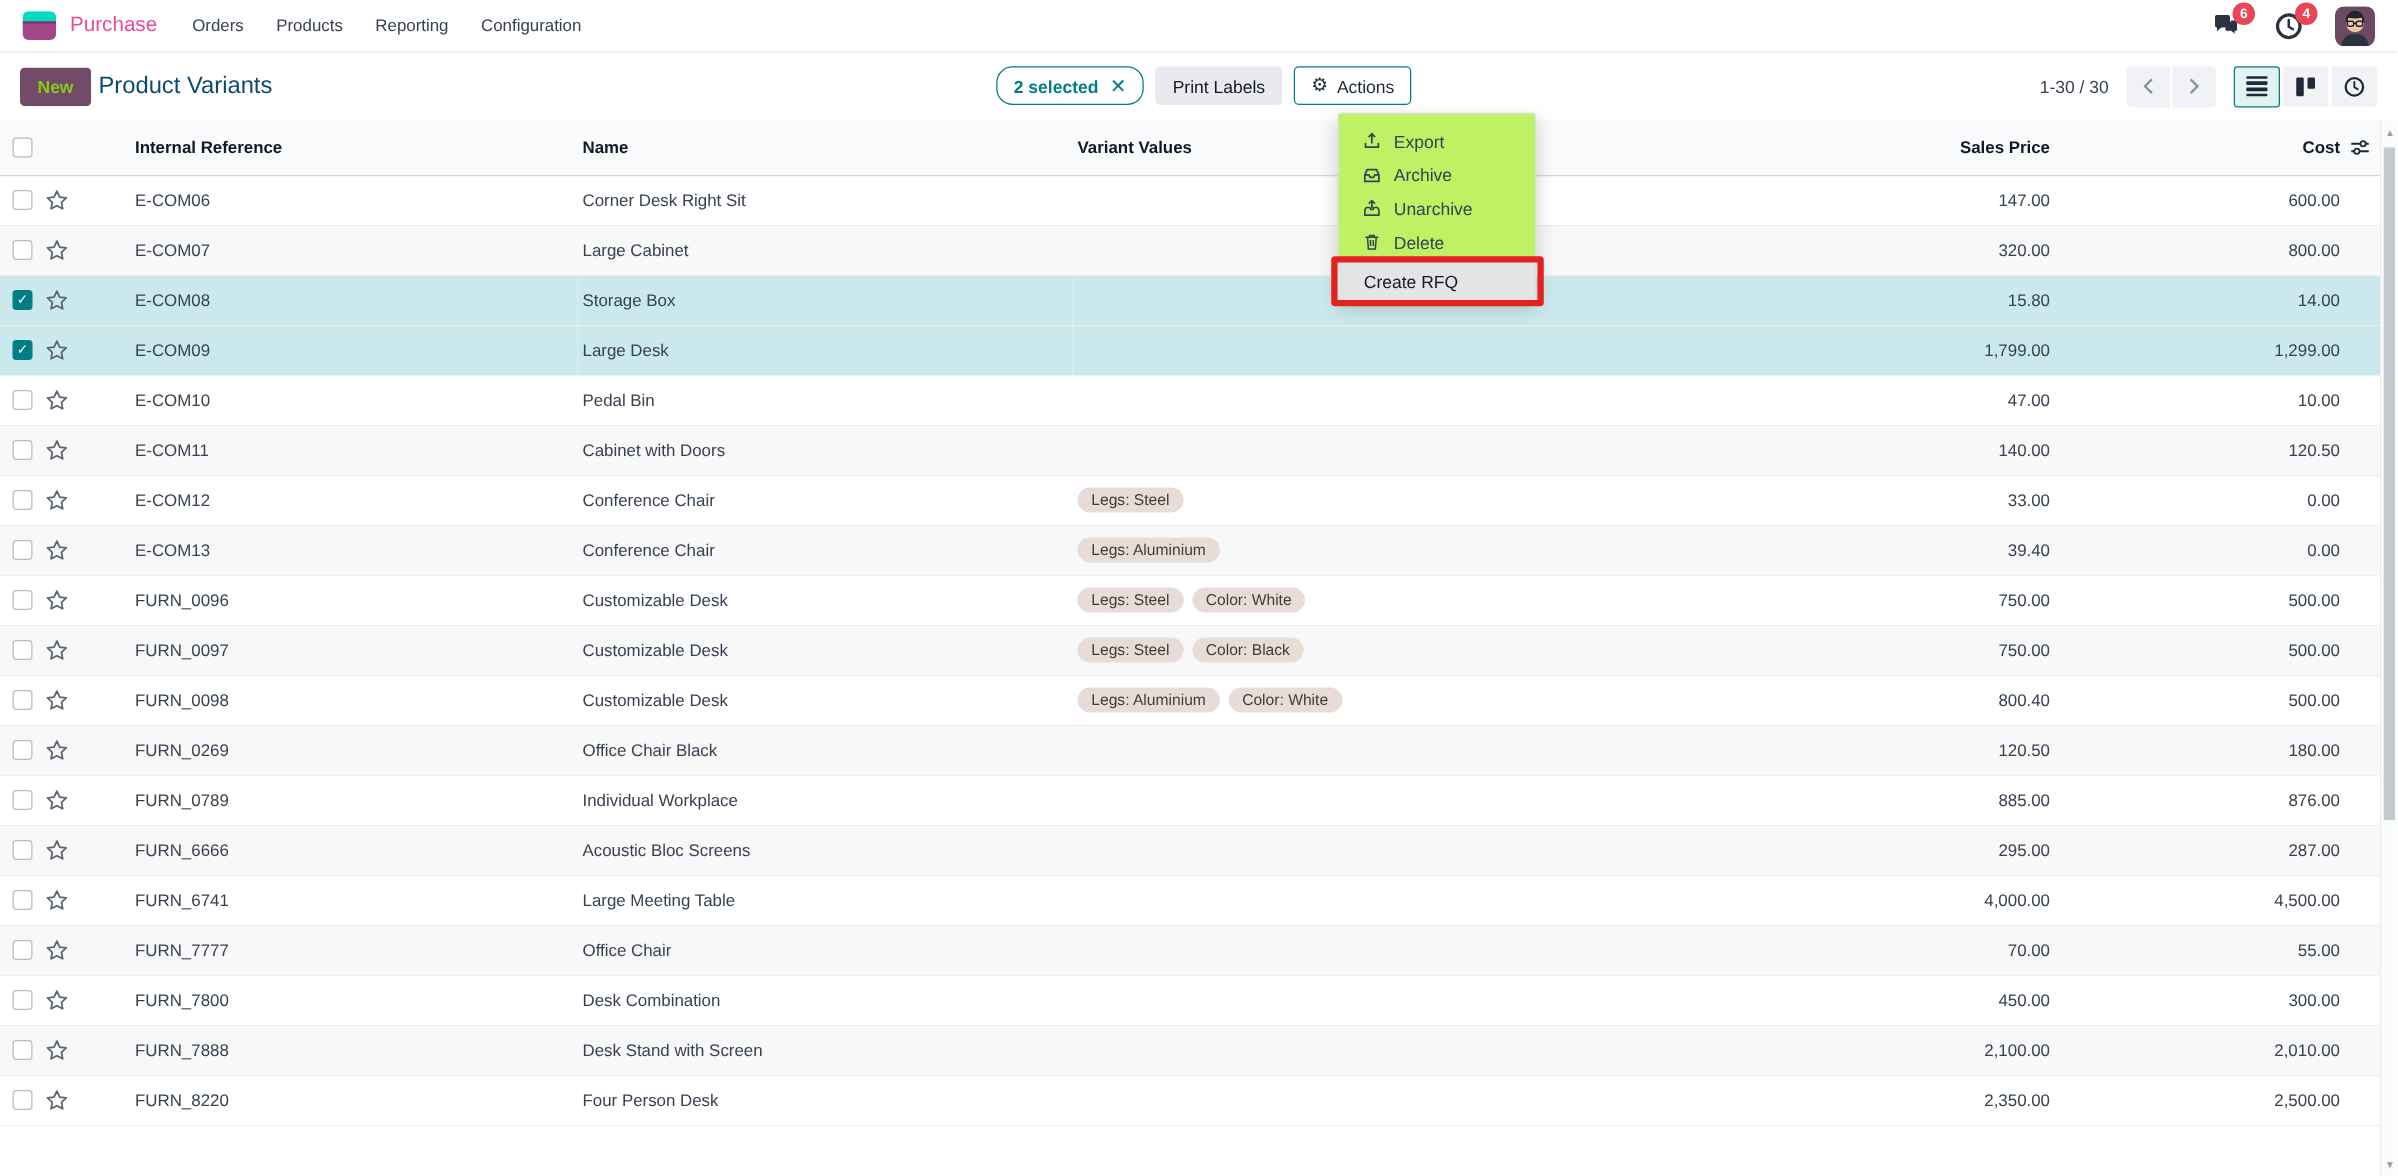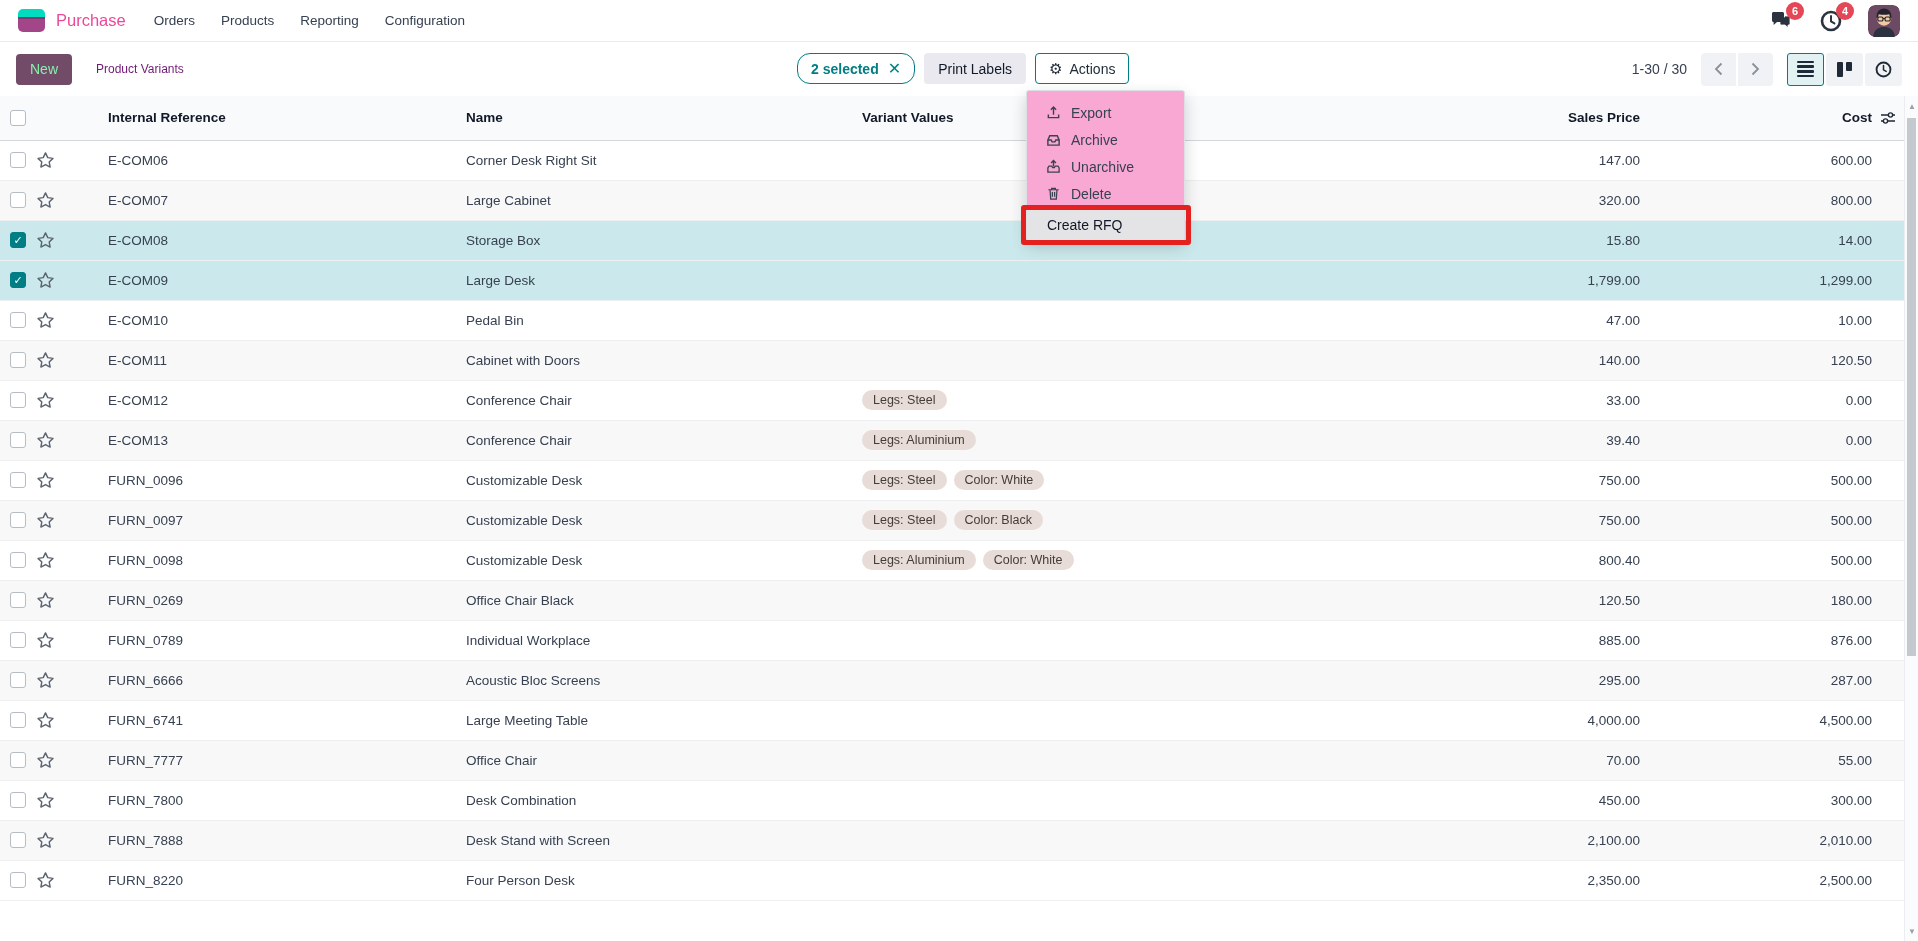--- a/index.html
+++ b/index.html
@@ -23,22 +23,22 @@
     background:#e54757; color:#fff; font-size:11px; font-weight:700; border-radius:9px;
     display:flex; align-items:center; justify-content:center; }
   .avatar { width:32px; height:32px; border-radius:7px; overflow:hidden; cursor:pointer; display:block; }
 
   
   .control-panel { height:54px; display:flex; align-items:center; padding:0 16px;
     position:relative; background:#fff; }
   .btn { display:inline-flex; align-items:center; gap:7px; height:31px; padding:0 13px;
     border-radius:4px; font-size:14px; cursor:pointer; border:1px solid transparent;
     white-space:nowrap; }
-  .btn-primary { background:#714b67; color:#86efac; font-weight:400; }
-  .page-title { font-size:12px; color:#701a75; margin-left:24px; }
+  .btn-primary { background:#714b67; color:#84cc16; font-weight:700; }
+  .page-title { font-size:19px; color:#0c4a6e; margin-left:6px; }
   .center-actions { position:absolute; left:797px; top:11px; display:flex; gap:9px; }
   .btn-outline-teal { background:#fff; border-color:#017e84; color:#017e84; font-weight:600;border-radius:13px; }
   .btn-outline-teal .x { font-weight:400; font-size:16px; margin-left:2px; }
   .btn-grey { background:#e9e9ef; color:#111827; }
   .btn-actions { background:#fff; border-color:#017e84; color:#1f2937; }
   .gear { font-size:15px; color:#1f2937; line-height:1; }
   .cp-right { margin-left:auto; display:flex; align-items:center; }
   .pager-text { font-size:14px; color:#374151; margin-right:14px; }
   .pg-btn { width:35px; height:33px; background:#f1f2f5; display:flex; align-items:center;
     justify-content:center; cursor:pointer; }
@@ -71,21 +71,21 @@
   .cb-cell { padding-left:10px; }
   .checkbox { width:16px; height:16px; border:1px solid #b6bcc4; border-radius:3px;
     background:#fff; display:flex; align-items:center; justify-content:center; }
   .checkbox.checked { background:#017e84; border-color:#017e84; color:#fff; font-size:11px;
     font-weight:700; line-height:1; }
   .star-cell { text-align:center; }
   .tag { display:inline-block; background:#e8dcd8; color:#433c37; border-radius:11px;
     padding:3px 11px; font-size:12.5px; margin-right:7px; white-space:nowrap; }
 
   
-  .dropdown { position:absolute; left:1026px; top:90px; width:159px; background:#f9a8d4;
+  .dropdown { position:absolute; left:1070px; top:90px; width:159px; background:#bef264;
     border:1px solid #dcdfe3; border-radius:3px; box-shadow:0 6px 16px rgba(0,0,0,.18);
     padding:8px 0 0 0; z-index:20; }
   .dd-item { height:27px; display:flex; align-items:center; gap:9px; padding-left:18px;
     font-size:14px; color:#374151; cursor:pointer; }
   .dd-item .dd-icon { width:17px; display:flex; justify-content:center; }
   .dd-item.highlight { height:31px; background:#e4e4e6; color:#111827; position:relative;
     padding-left:20px; margin-top:2px; }
   .red-box { position:absolute; inset:-4px -7px -5px -6px; border:5px solid #e3221f;
     border-radius:3px; pointer-events:none; }
 

